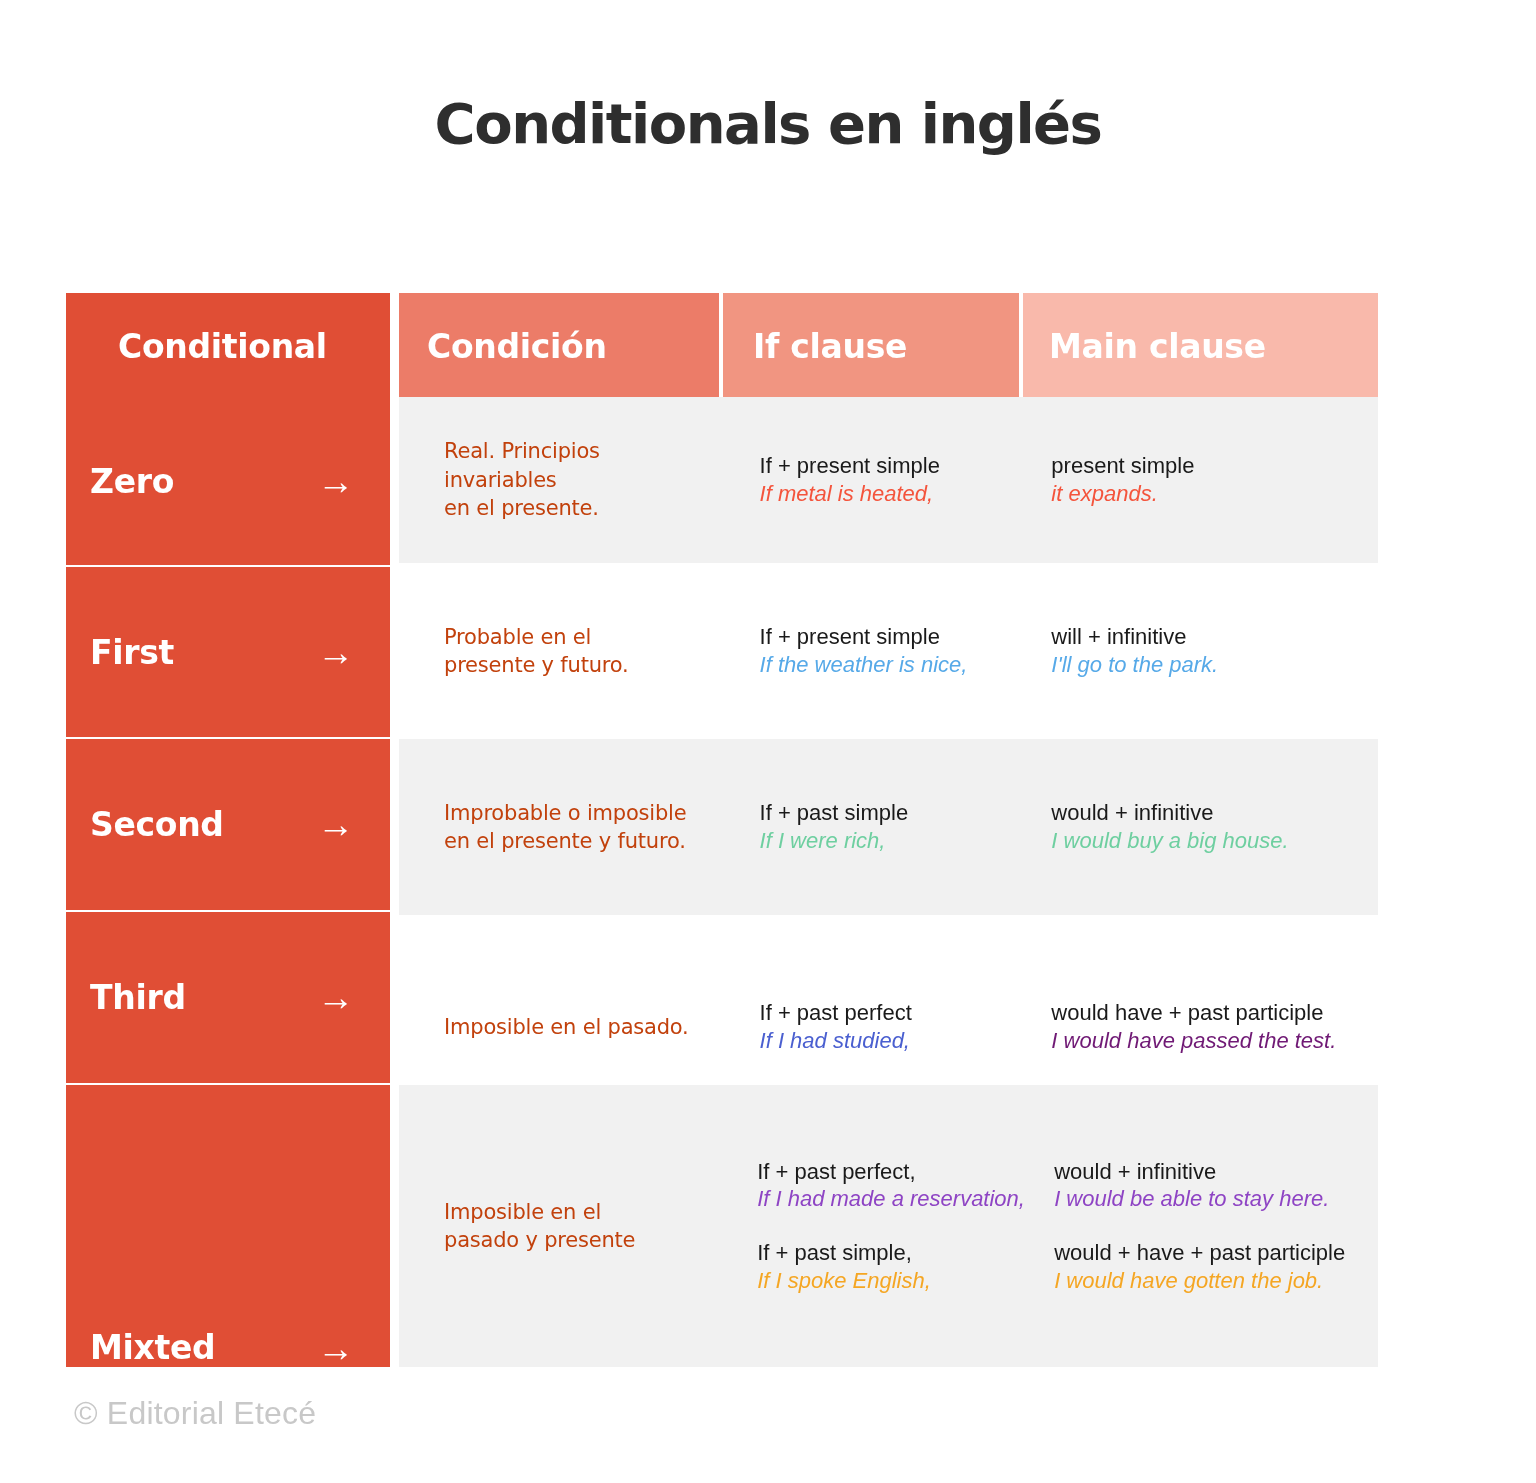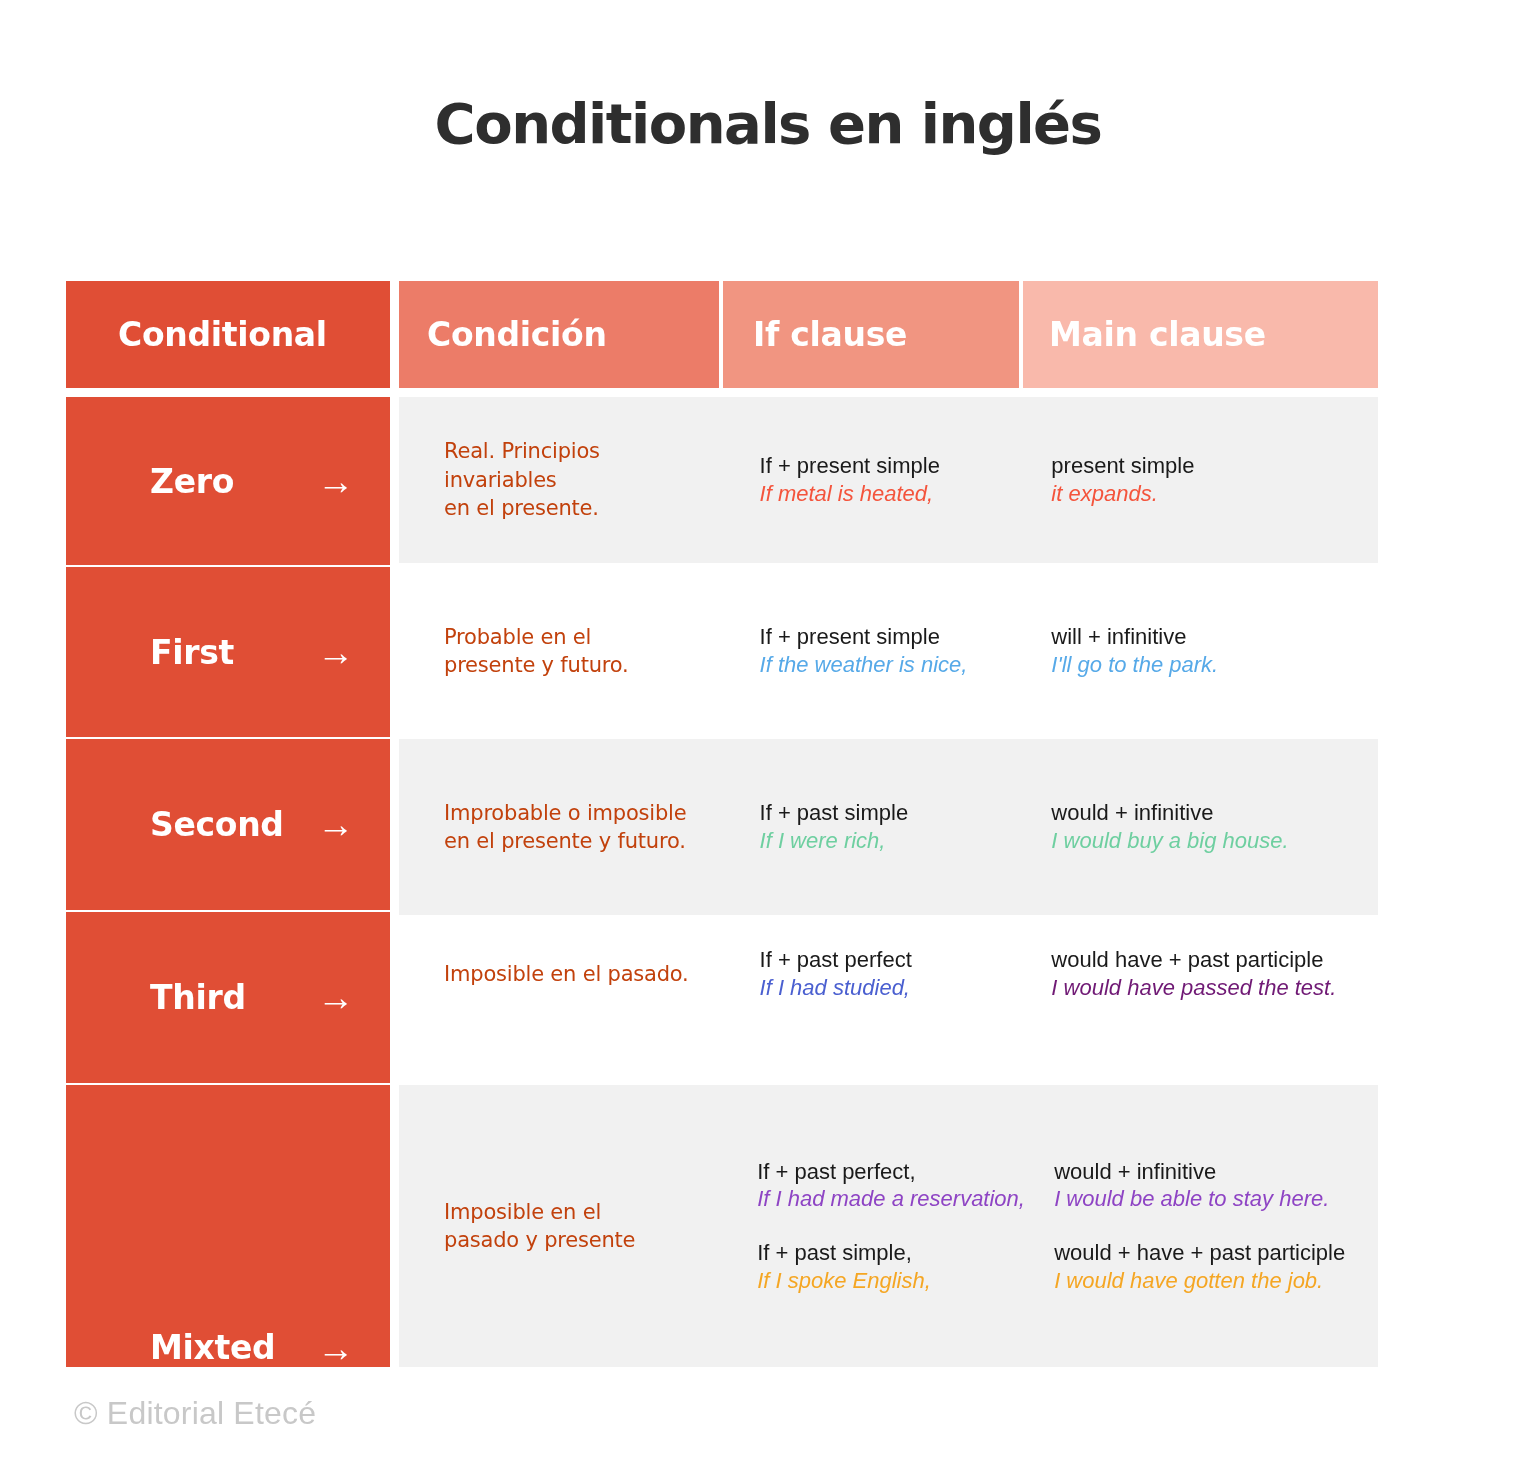--- a/index.html
+++ b/index.html
@@ -43,21 +43,21 @@
   }
 
   
   .thead {
     position: relative;
     height: 107px;
     width: 1312px;
   }
   .th {
     position: absolute;
-    top: 0;
+    top: 12px;
     height: 107px;
     display: flex;
     align-items: center;
     color: #ffffff;
     font-family: "DejaVu Sans", sans-serif;
     font-weight: bold;
     font-size: 33px;
     letter-spacing: -0.3px;
     padding-left: 52px;
   }
@@ -83,21 +83,21 @@
     height: 970px;
     background: #e04e35;
   }
   .leftcell {
     position: absolute;
     left: 0;
     width: 324px;
     display: flex;
     align-items: center;
     justify-content: space-between;
-    padding: 0 36px 0 84px;
+    padding: 0 36px 0 24px;
     border-bottom: 2px solid #ffffff;
   }
   .leftcell:last-child { border-bottom: none; align-items: flex-end; }
   .leftcell .label {
     color: #ffffff;
     font-family: "DejaVu Sans", sans-serif;
     font-weight: bold;
     font-size: 33px;
     letter-spacing: -0.3px;
   }
@@ -267,21 +267,21 @@
         <div class="cell-if">
           <div class="formula">If + past simple</div>
           <div class="example" style="color:#6ecfa0">If I were rich,</div>
         </div>
         <div class="cell-main">
           <div class="formula">would + infinitive</div>
           <div class="example" style="color:#6ecfa0">I would buy a big house.</div>
         </div>
       </div>
 
-      <div class="rowcells" style="top:492px;height:170px;">
+      <div class="rowcells" style="top:545px;height:170px;">
         <div class="cell-cond">
           <div>Imposible en el pasado.</div>
         </div>
         <div class="cell-if">
           <div class="formula">If + past perfect</div>
           <div class="example" style="color:#4a5fd0">If I had studied,</div>
         </div>
         <div class="cell-main">
           <div class="formula">would have + past participle</div>
           <div class="example" style="color:#701a75">I would have passed the test.</div>

